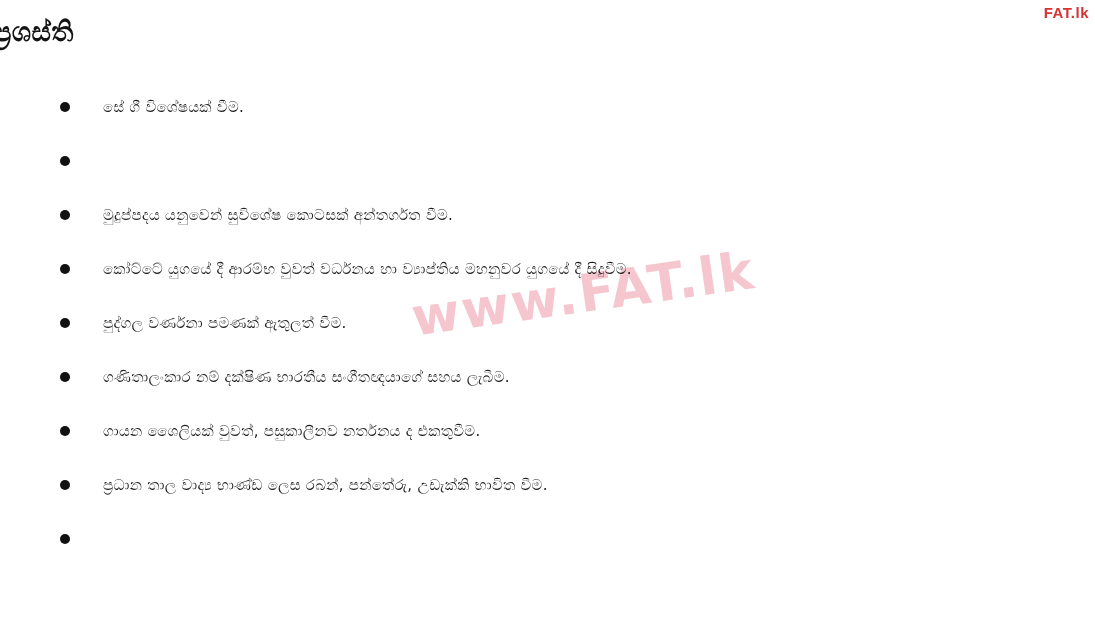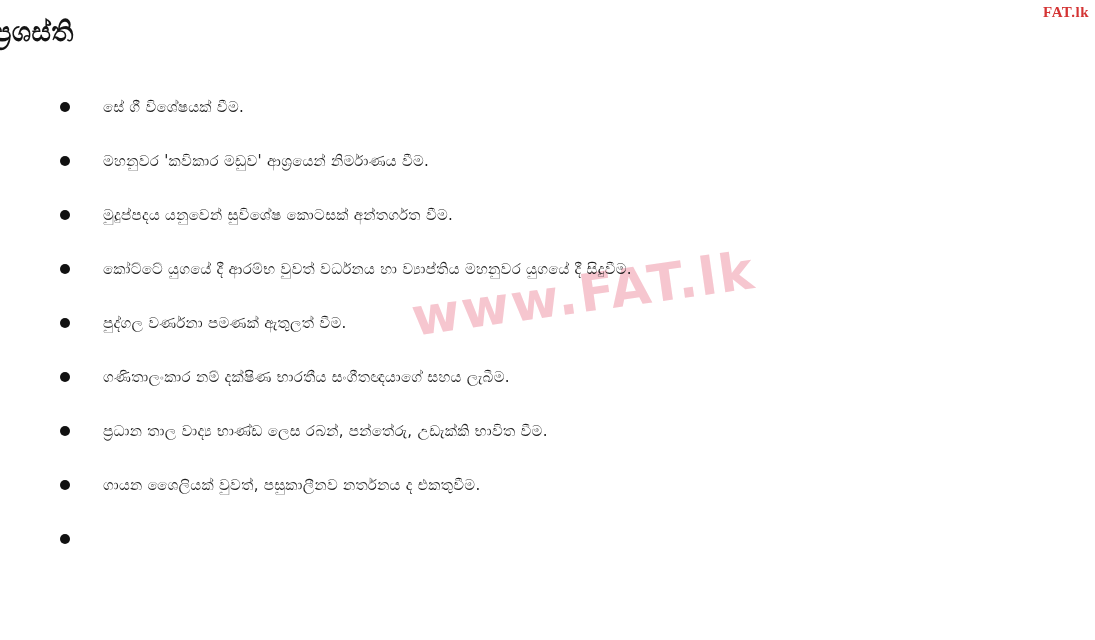--- a/index.html
+++ b/index.html
@@ -17,21 +17,21 @@
     top:16px; left:-7px;          
     font-size:27px;
     font-weight:600;
     color:#141414;
     letter-spacing:0.5px;
     white-space:nowrap;
   }
   .site-logo {
     position:absolute;
     top:4px; right:6px;
-    font-family:Liberation Serif, serif;
+    font-family:Liberation Sans, sans-serif;
     font-weight:bold;
     font-size:15px;
     color:#d43434;
     letter-spacing:0.5px;
   }
   .watermark {
     position:absolute;
     top:288px; left:412px;
     font-size:52px;
     font-weight:bold;
@@ -77,42 +77,41 @@
 
 <div class="watermark">www.FAT.lk</div>
 
 <ul class="bullet-list">
   <li>
     <span class="bullet-dot"></span>
     <span class="bullet-text">සේ ගී විශේෂයක් වීම.</span>
   </li>
   <li>
     <span class="bullet-dot"></span>
-    <span class="bullet-text">මහනුවර 'කවිකාර මඩුව' ආශ්‍රයෙන් නිර්මාණය වීම.</span>
   </li>
   <li>
     <span class="bullet-dot"></span>
     <span class="bullet-text">මුදුප්පදය යනුවෙන් සුවිශේෂ කොටසක් අන්තර්ගත වීම.</span>
   </li>
   <li>
     <span class="bullet-dot"></span>
     <span class="bullet-text">කෝට්ටේ යුගයේ දී ආරම්භ වුවත් වර්ධනය හා ව්‍යාප්තිය මහනුවර යුගයේ දී සිදුවීම.</span>
   </li>
   <li>
     <span class="bullet-dot"></span>
     <span class="bullet-text">පුද්ගල වර්ණනා පමණක් ඇතුලත් වීම.</span>
   </li>
   <li>
     <span class="bullet-dot"></span>
     <span class="bullet-text">ගණිතාලංකාර නම් දක්ෂිණ භාරතීය සංගීතඥයාගේ සහය ලැබීම.</span>
   </li>
   <li>
     <span class="bullet-dot"></span>
-    <span class="bullet-text">ප්‍රධාන තාල වාද්‍ය භාණ්ඩ ලෙස රබන්, පන්තේරු, උඩැක්කි භාවිත වීම.</span>
+    <span class="bullet-text">ගායන ශෛලියක් වුවත්, පසුකාලීනව නර්තනය ද එකතුවීම.</span>
   </li>
   <li>
     <span class="bullet-dot"></span>
-    <span class="bullet-text">ගායන ශෛලියක් වුවත්, පසුකාලීනව නර්තනය ද එකතුවීම.</span>
+    <span class="bullet-text">ප්‍රධාන තාල වාද්‍ය භාණ්ඩ ලෙස රබන්, පන්තේරු, උඩැක්කි භාවිත වීම.</span>
   </li>
   <li>
     <span class="bullet-dot"></span>
   </li>
 </ul>
 
 </body></html>

